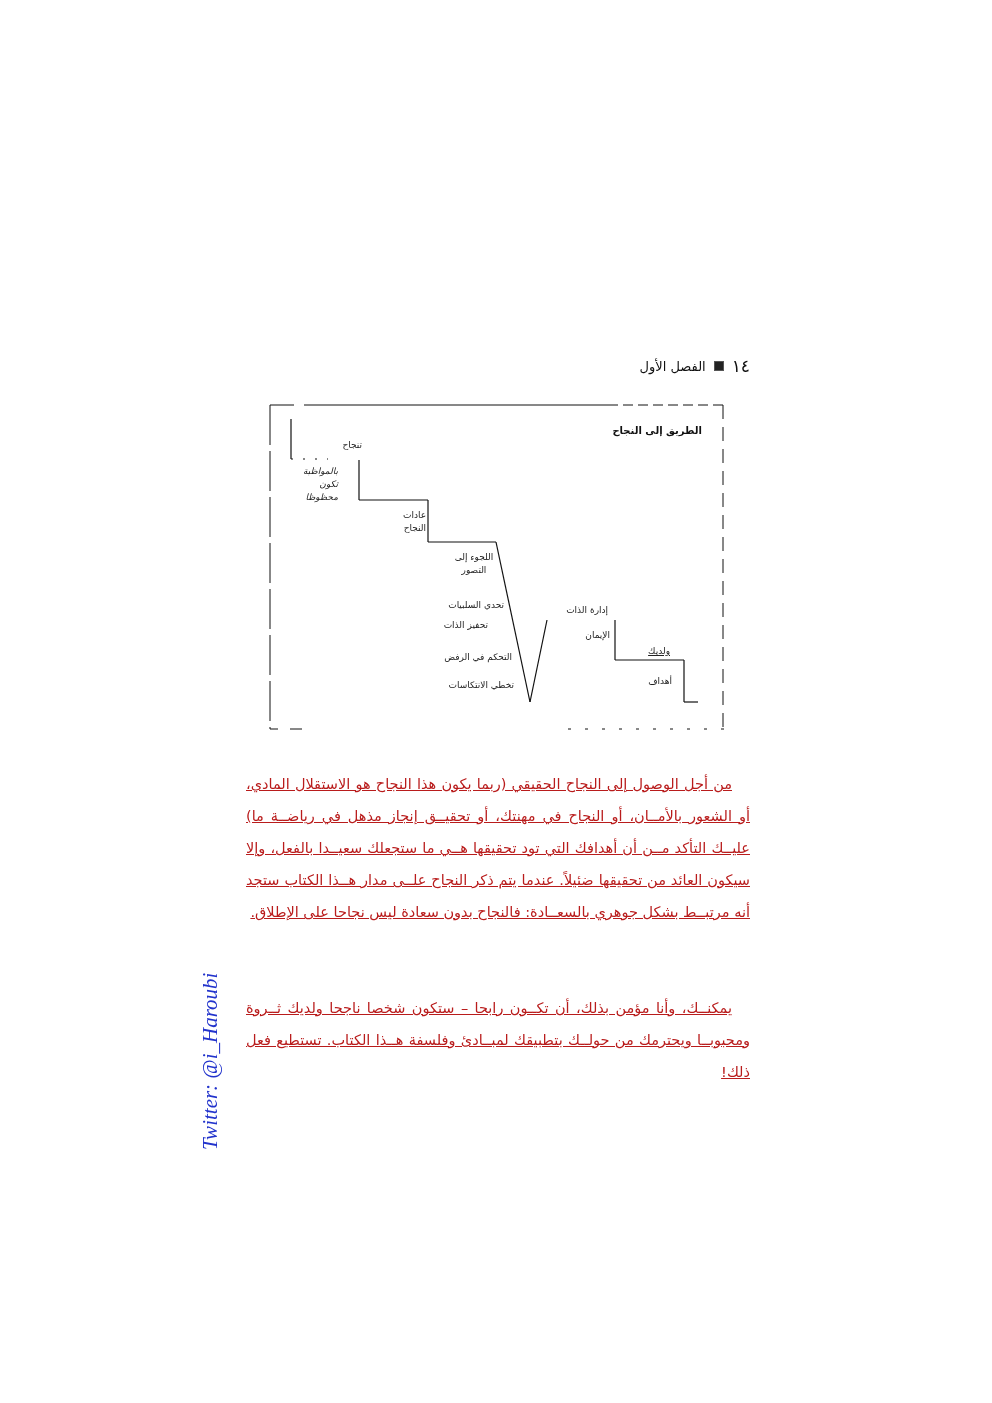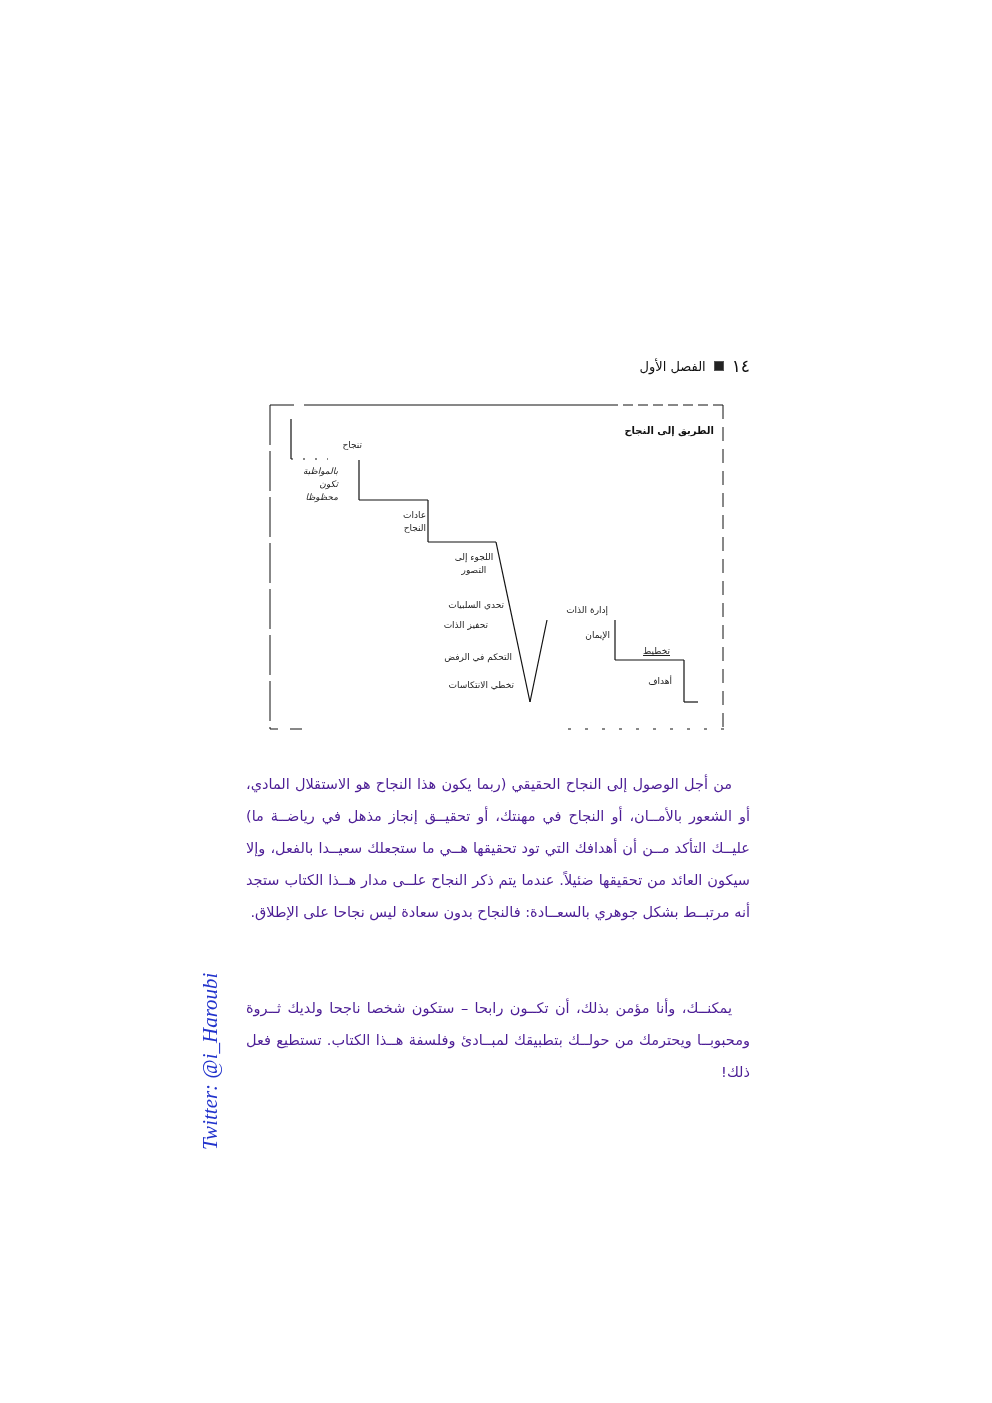--- a/index.html
+++ b/index.html
@@ -66,21 +66,22 @@
 
     .body-text {
       position: absolute;
       left: 246px;
       width: 504px;
       direction: rtl;
       text-align: justify;
       text-align-last: right;
       font-size: 14.5px;
       line-height: 32px;
-      color: #4c1d95;
+      color: #b91c1c;
+      text-decoration: underline;
     }
     .para-1 { top: 768px; }
     .para-2 { top: 992px; }
     .para-2 p, .para-1 p { margin: 0; text-indent: 18px; }
 
     .watermark {
       position: absolute;
       left: 198px;
       top: 1150px;
       transform-origin: 0 0;
@@ -124,33 +125,33 @@
       <line x1="160" y1="139" x2="228" y2="139"></line>
       <line x1="228" y1="139" x2="262" y2="299"></line>
       <line x1="262" y1="299" x2="279" y2="217"></line>
       <line x1="347" y1="217" x2="347" y2="257"></line>
       <line x1="347" y1="257" x2="416" y2="257"></line>
       <line x1="416" y1="257" x2="416" y2="299"></line>
       <line x1="416" y1="299" x2="430" y2="299"></line>
     </g>
   </svg>
 
-  <span class="fig-title" style="right:12px; top:22px;margin-left:12px;">الطريق إلى النجاح</span>
+  <span class="fig-title" style="right:24px; top:22px;margin-left:12px;">الطريق إلى النجاح</span>
 
   <span class="fig-label" style="right:364px; top:36px;">تنجاح</span>
   <span class="fig-label" style="right:388px; top:62px; width:50px; white-space:normal;font-style:italic;">بالمواظبة تكون محظوظا</span>
   <span class="fig-label" style="right:300px; top:106px; width:40px; white-space:normal;">عادات النجاح</span>
   <span class="fig-label" style="right:228px; top:148px; width:48px; white-space:normal;text-align:center;">اللجوء إلى التصور</span>
   <span class="fig-label" style="right:222px; top:196px;">تحدي السلبيات</span>
   <span class="fig-label" style="right:238px; top:216px;">تحفيز الذات</span>
   <span class="fig-label" style="right:214px; top:248px;margin-left:25px;">التحكم في الرفض</span>
   <span class="fig-label" style="right:212px; top:276px;">تخطي الانتكاسات</span>
   <span class="fig-label" style="right:118px; top:201px;">إدارة الذات</span>
   <span class="fig-label" style="right:116px; top:226px;">الإيمان</span>
-  <span class="fig-label" style="right:56px; top:242px; text-decoration:underline;">تخطيط</span>
+  <span class="fig-label" style="right:56px; top:242px; text-decoration:underline;">ولديك</span>
   <span class="fig-label" style="right:54px; top:272px;">أهداف</span>
 </div>
 
 <div class="body-text para-1">
   <p>من أجل الوصول إلى النجاح الحقيقي (ربما يكون هذا النجاح هو الاستقلال المادي، أو الشعور بالأمــان، أو النجاح في مهنتك، أو تحقيــق إنجاز مذهل في رياضــة ما) عليــك التأكد مــن أن أهدافك التي تود تحقيقها هــي ما ستجعلك سعيــدا بالفعل، وإلا سيكون العائد من تحقيقها ضئيلاً. عندما يتم ذكر النجاح علــى مدار هــذا الكتاب ستجد أنه مرتبــط بشكل جوهري بالسعــادة: فالنجاح بدون سعادة ليس نجاحا على الإطلاق.</p>
 </div>
 
 <div class="body-text para-2">
   <p>يمكنــك، وأنا مؤمن بذلك، أن تكــون رابحا – ستكون شخصا ناجحا ولديك ثــروة ومحبوبــا ويحترمك من حولــك بتطبيقك لمبــادئ وفلسفة هــذا الكتاب. تستطيع فعل ذلك!</p>
 </div>

